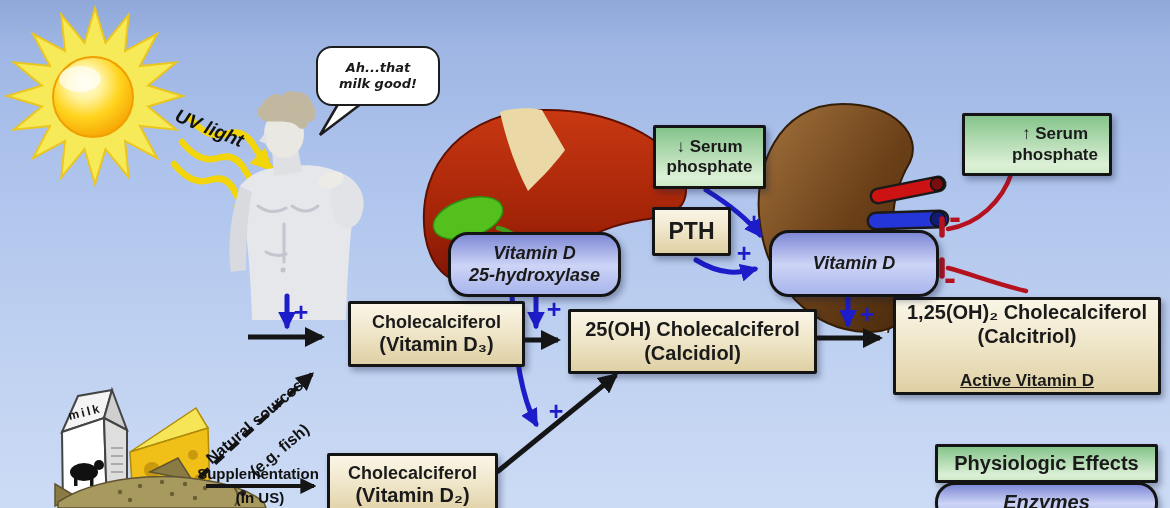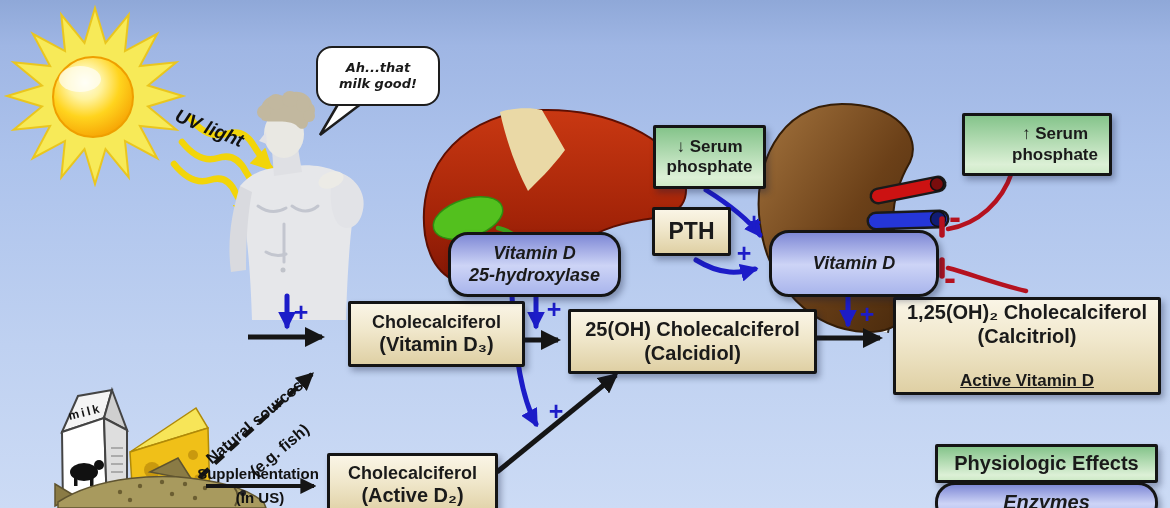--- a/index.html
+++ b/index.html
@@ -231,21 +231,21 @@
 </div>
 
 <div class="box tan" style="left:893px;top:297px;width:262px;height:92px;">
   <span class="s20">1,25(OH)₂ Cholecalciferol</span>
   <span class="s16">(Calcitriol)</span>
   <span class="s17 u">Active Vitamin D</span>
 </div>
 
 <div class="box tan" style="left:327px;top:453px;width:165px;height:58px;">
   <span class="s18">Cholecalciferol</span>
-  <span class="s16">(Active D₂)</span>
+  <span class="s16">(Vitamin D₂)</span>
 </div>
 
 <div class="box enzyme s18" style="left:448px;top:232px;width:167px;height:59px;">
   <span>Vitamin D</span>
   <span>25-hydroxylase</span>
 </div>
 
 <div class="box enzyme s18" style="left:769px;top:230px;width:164px;height:61px;">
   <span>Vitamin D</span>
 </div>

